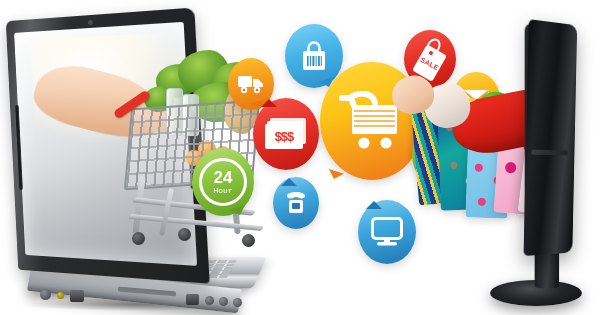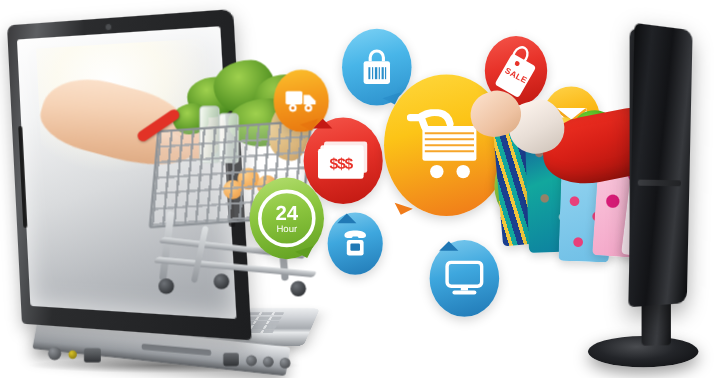--- a/index.html
+++ b/index.html
@@ -241,26 +241,26 @@
         <line x1="15" y1="20" x2="56" y2="20"></line>
           <line x1="15" y1="25" x2="56" y2="25"></line>
         <line x1="15" y1="30" x2="56" y2="30"></line>
           <line x1="15" y1="35" x2="56" y2="35"></line>
       </g>
       <circle cx="25" cy="52" r="5.6" fill="#fff"></circle>
         <circle cx="47" cy="52" r="5.6" fill="#fff"></circle>
     </svg>
   </div>
 
-  <div class="balloon tail-br" style="left:208px;top:148px;width:62px;height:68px;color:#5f9e1f;
+  <div class="balloon tail-br" style="left:192px;top:148px;width:62px;height:68px;color:#5f9e1f;
               background:linear-gradient(165deg,#b6df72 0%,#8cc63f 42%,#5f9e1f 100%);text-align:center;">
     <div style="width:42px;height:42px;border-radius:50%;border:3.5px solid #fff;
                 display:flex;flex-direction:column;align-items:center;justify-content:center;line-height:1;">
       <span style="color:#fff;font-weight:bold;font-size:17px;font-family:'Liberation Sans',sans-serif;">24</span>
-      <span style="color:#fff;font-size:8px;font-family:Liberation Sans, sans-serif;margin-top:1px;">Hour</span>
+      <span style="color:#fff;font-size:8px;font-family:Liberation Mono, monospace;margin-top:1px;">Hour</span>
     </div>
   </div>
 
   <div class="balloon tail-tl" style="left:273px;top:177px;width:46px;height:52px;color:#2179b5;
               background:linear-gradient(165deg,#7ecbee 0%,#3ea7de 42%,#2179b5 100%);">
     <svg width="26" height="26" viewBox="0 0 26 26">
       <path d="M4 6c0-3 5-4 9-4s9 1 9 4c0 2-2 2.4-3.6 2.4S15 8.2 15 7h-4c0 1.2-1.8 1.4-3.4 1.4S4 8 4 6z" fill="#fff"></path>
       <rect x="6" y="10" width="14" height="13" rx="2" fill="#fff"></rect>
       <rect x="9" y="13" width="8" height="6" rx="1" fill="#2179b5"></rect>
     </svg>

